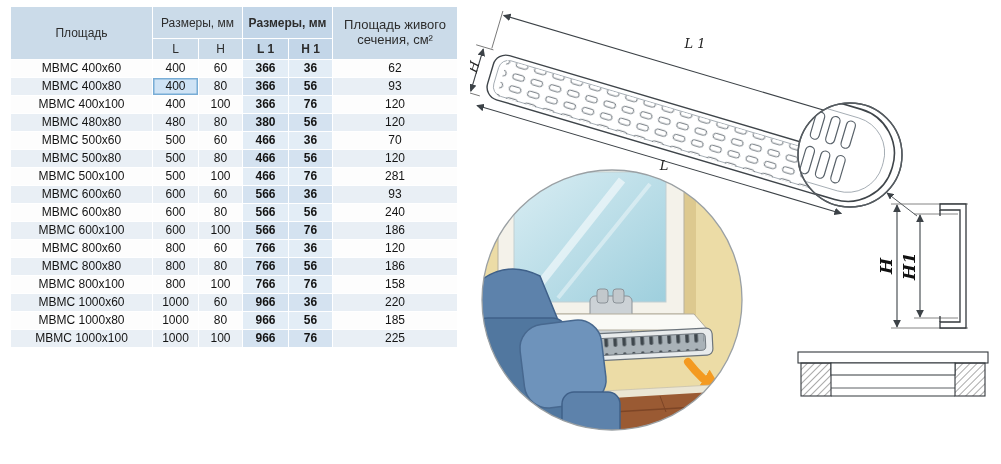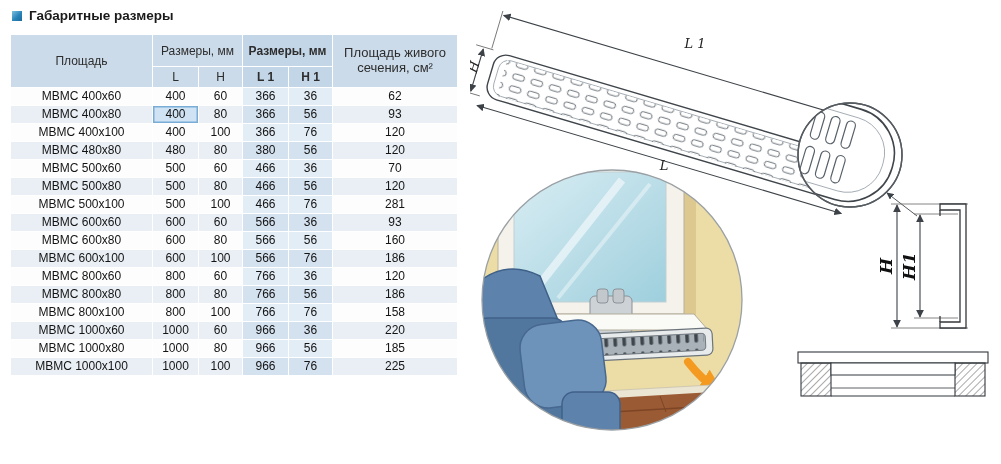--- a/index.html
+++ b/index.html
@@ -20,37 +20,33 @@
   table.dims { border-collapse:collapse; width:447px; table-layout:fixed; font-size:12px; color:#141414; }
   .dims th, .dims td { border:1px solid #ffffff; text-align:center; padding:0 3px; overflow:hidden; }
   .dims thead th { background:#cbdbe9; font-weight:normal; color:#2d2d2d; }
   .dims thead tr:first-child th { height:32px; }
   .dims thead tr:last-child th  { height:21px; }
   .dims thead th.mid-h { background:#c3d6e8; font-weight:bold; }
   .dims thead th.th-area { font-size:13px; line-height:1.15; }
   .dims td { height:18px; line-height:1.1; }
   .dims tbody tr:nth-child(odd)  td { background:#fdfdfd; }
   .dims tbody tr:nth-child(even) td { background:#e9eff5; }
-  .dims td.mid { font-weight:normal;text-align:center; }
+  .dims td.mid { font-weight:bold;text-align:center; }
   .dims tbody tr:nth-child(odd)  td.mid { background:#e3edf6; }
   .dims tbody tr:nth-child(even) td.mid { background:#d4e2f0; }
   .dims td.hl { background:#cfe3f5 !important; box-shadow: inset 0 0 0 1.5px #79add6; }
 
   svg { position:absolute; left:470px; top:0; }
   .dim    { font:italic 13px "DejaVu Serif", serif; fill:#222; }
   .dimBig { font:italic bold 17px "DejaVu Serif", serif; fill:#111; }
 </style>
 </head>
 <body>
 
 <div class="left-panel">
-  <div class="title-row">
-    <span class="bullet"></span>
-    <span class="page-title">Габаритные размеры</span>
-  </div>
 
   <table class="dims">
     <colgroup>
       <col style="width:142px">
         <col style="width:46px">
         <col style="width:44px">
       <col style="width:46px">
         <col style="width:44px">
         <col style="width:125px">
     </colgroup>
@@ -132,21 +128,21 @@
           <td class="mid">566</td>
           <td class="mid">36</td>
           <td>93</td>
         </tr>
         <tr>
           <td>МВМС 600x80</td>
           <td>600</td>
           <td>80</td>
           <td class="mid">566</td>
           <td class="mid">56</td>
-          <td>160</td>
+          <td>240</td>
         </tr>
         <tr>
           <td>МВМС 600x100</td>
           <td>600</td>
           <td>100</td>
           <td class="mid">566</td>
           <td class="mid">76</td>
           <td>186</td>
         </tr>
         <tr>

